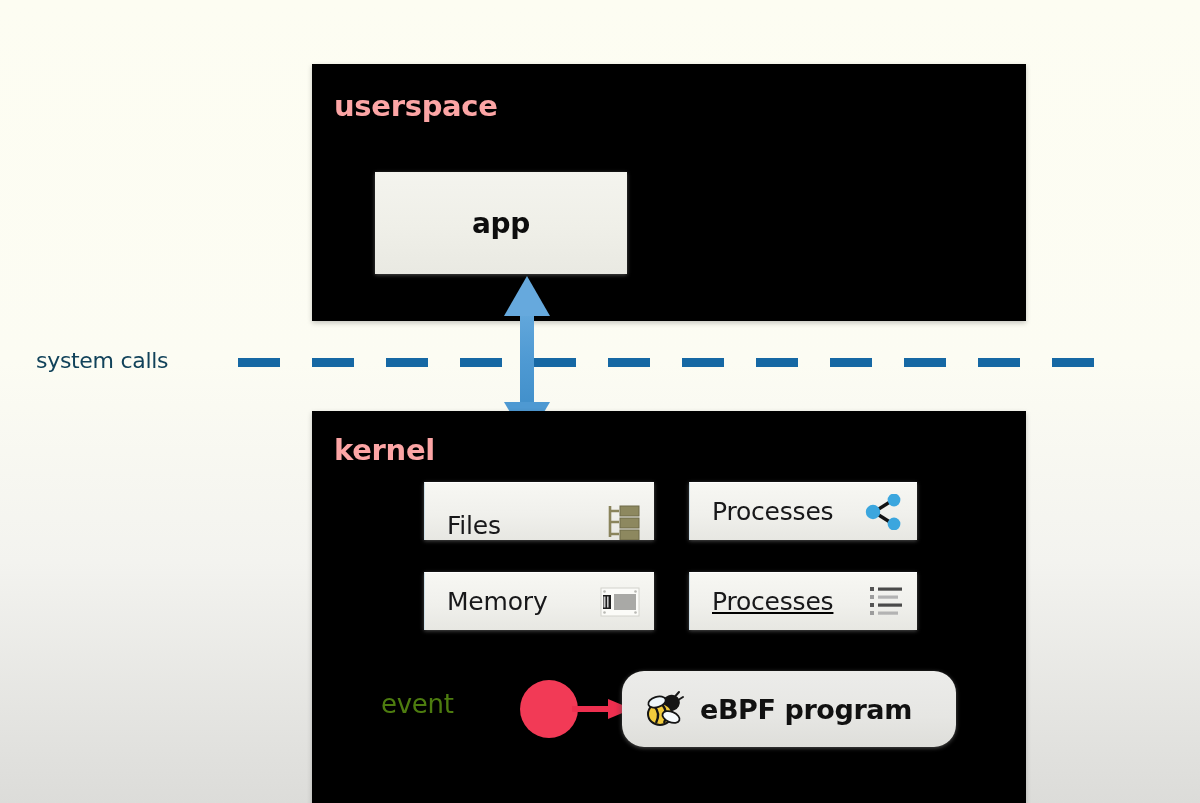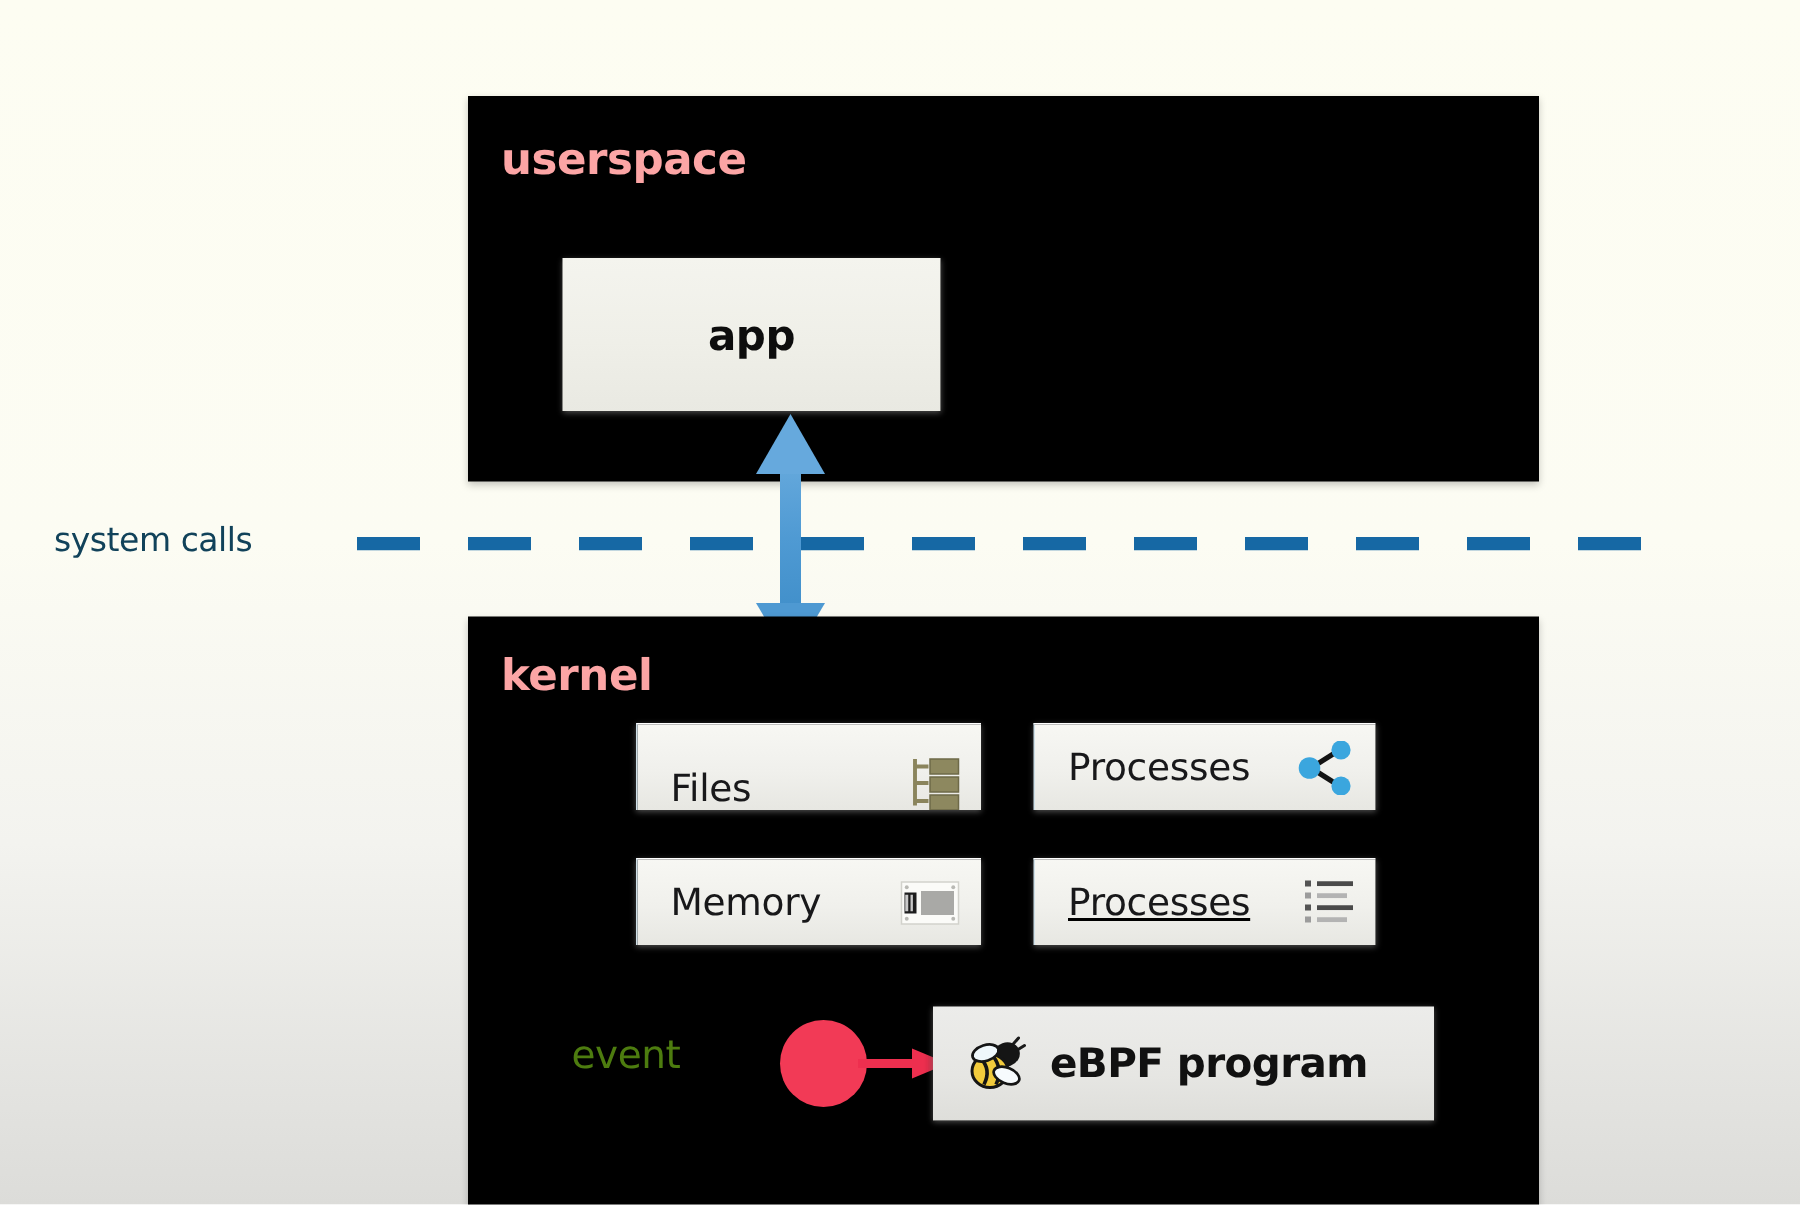--- a/index.html
+++ b/index.html
@@ -80,20 +80,21 @@
   #files-panel      { left: 112px; top: 71px;  width: 230px; align-items: flex-end; }
   #networking-panel { left: 377px; top: 71px;  width: 228px; }
   #memory-panel     { left: 112px; top: 161px; width: 230px; text-align: center; }
   #processes-panel  { left: 377px; top: 161px; width: 228px; text-decoration: underline; }
 
   #ebpf-panel {
     left: 310px; top: 260px; width: 334px; height: 76px;
     padding-left: 20px;
     gap: 14px;
     background: linear-gradient(to bottom, #ececea 0%, #e6e6e3 60%, #dedeDA 100%);
+    border-radius: 22px;
   }
   #ebpf-label {
     font-weight: 800;
     font-size: 27px;
     color: #111111;
     letter-spacing: -0.4px;
   }
 
   
   #event-text {

